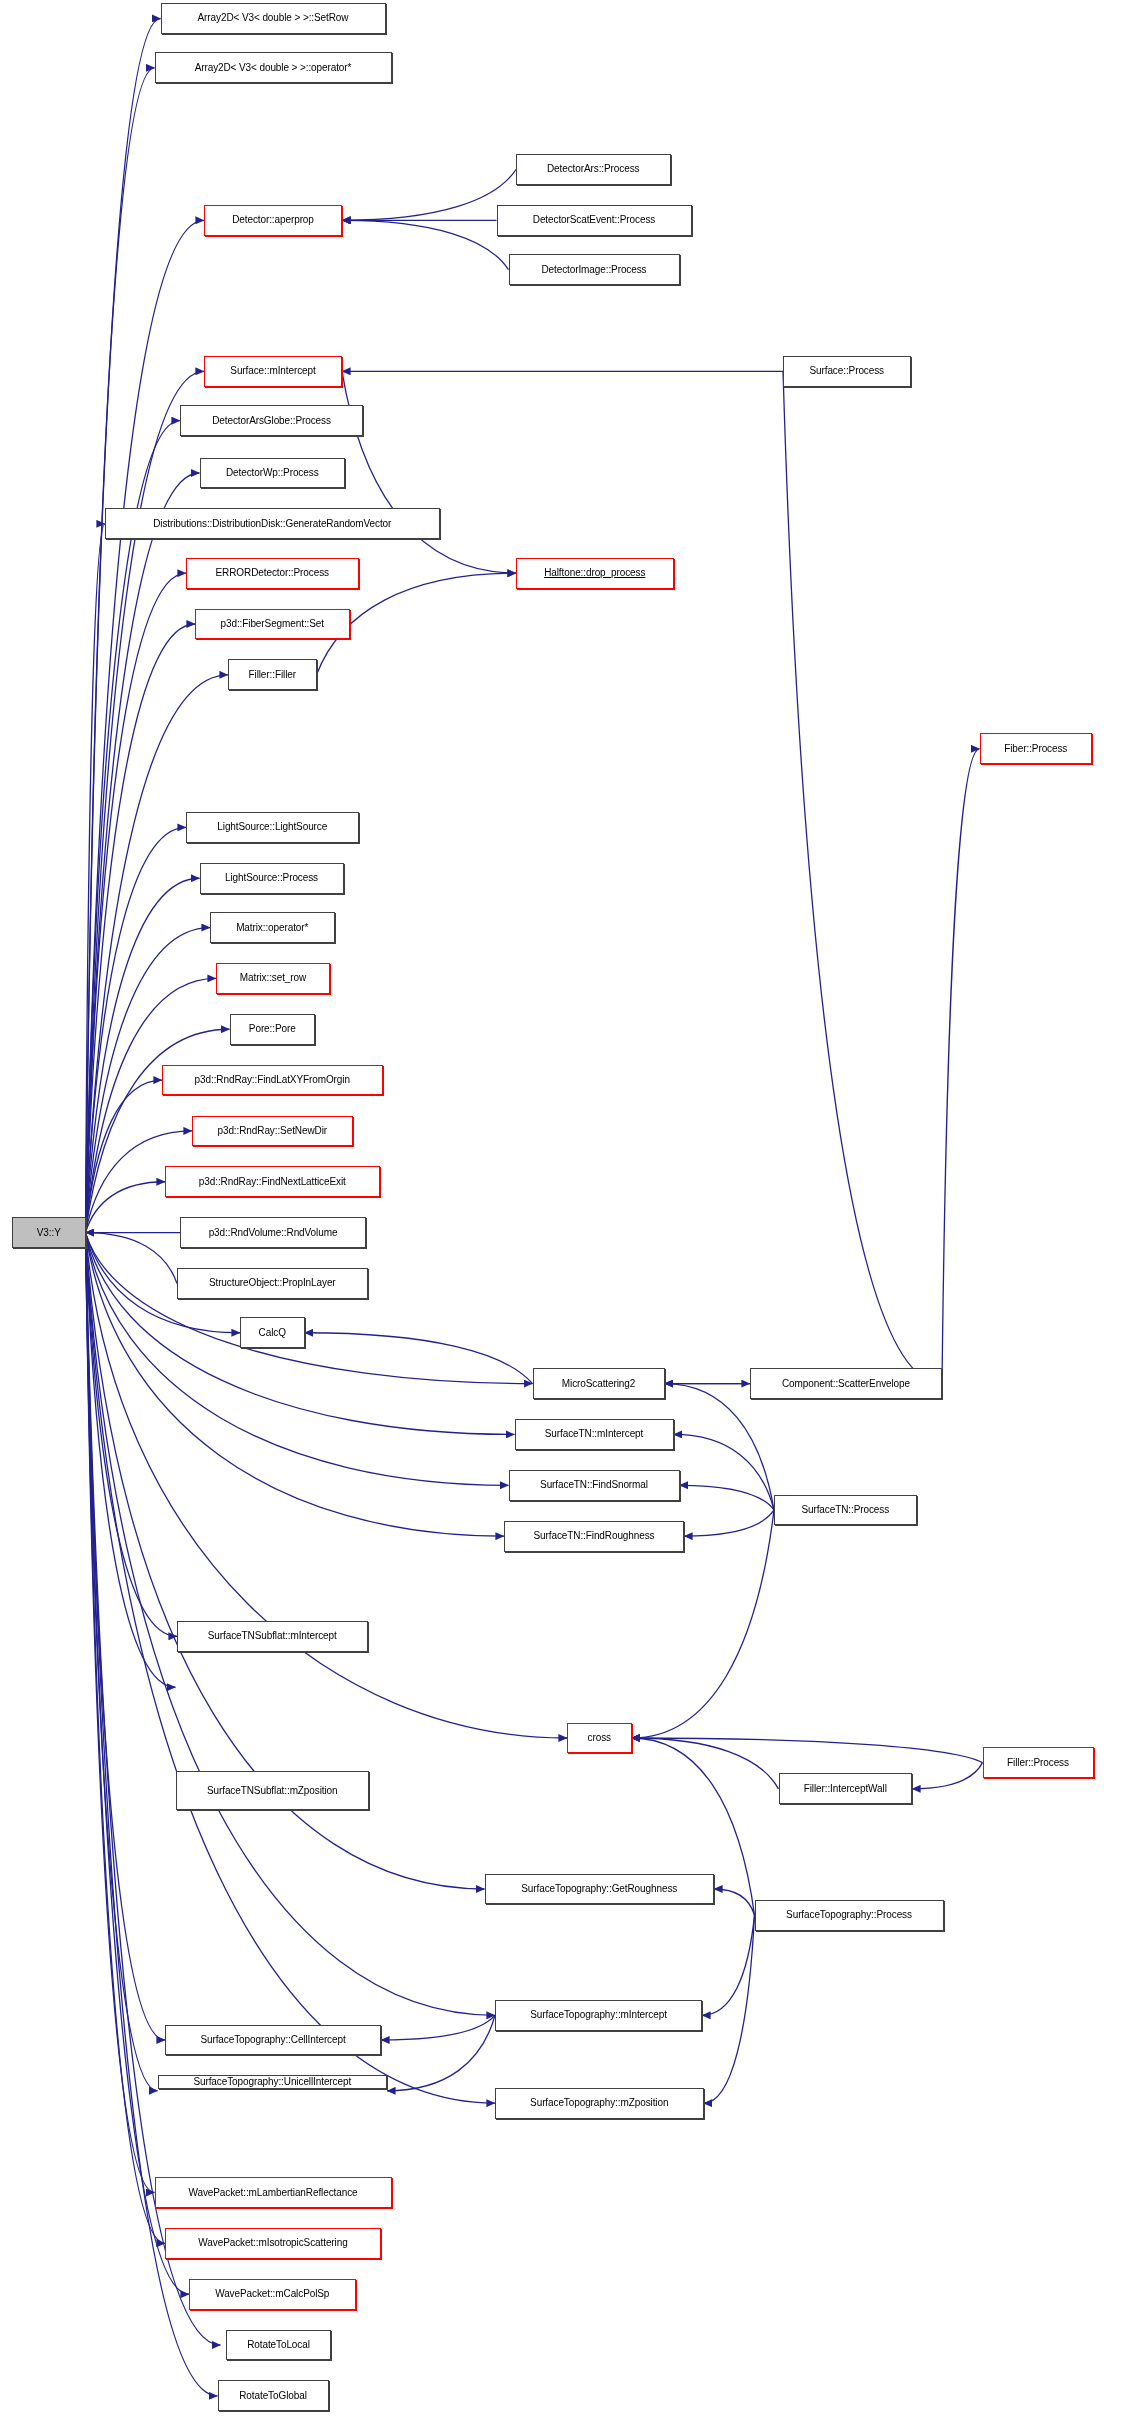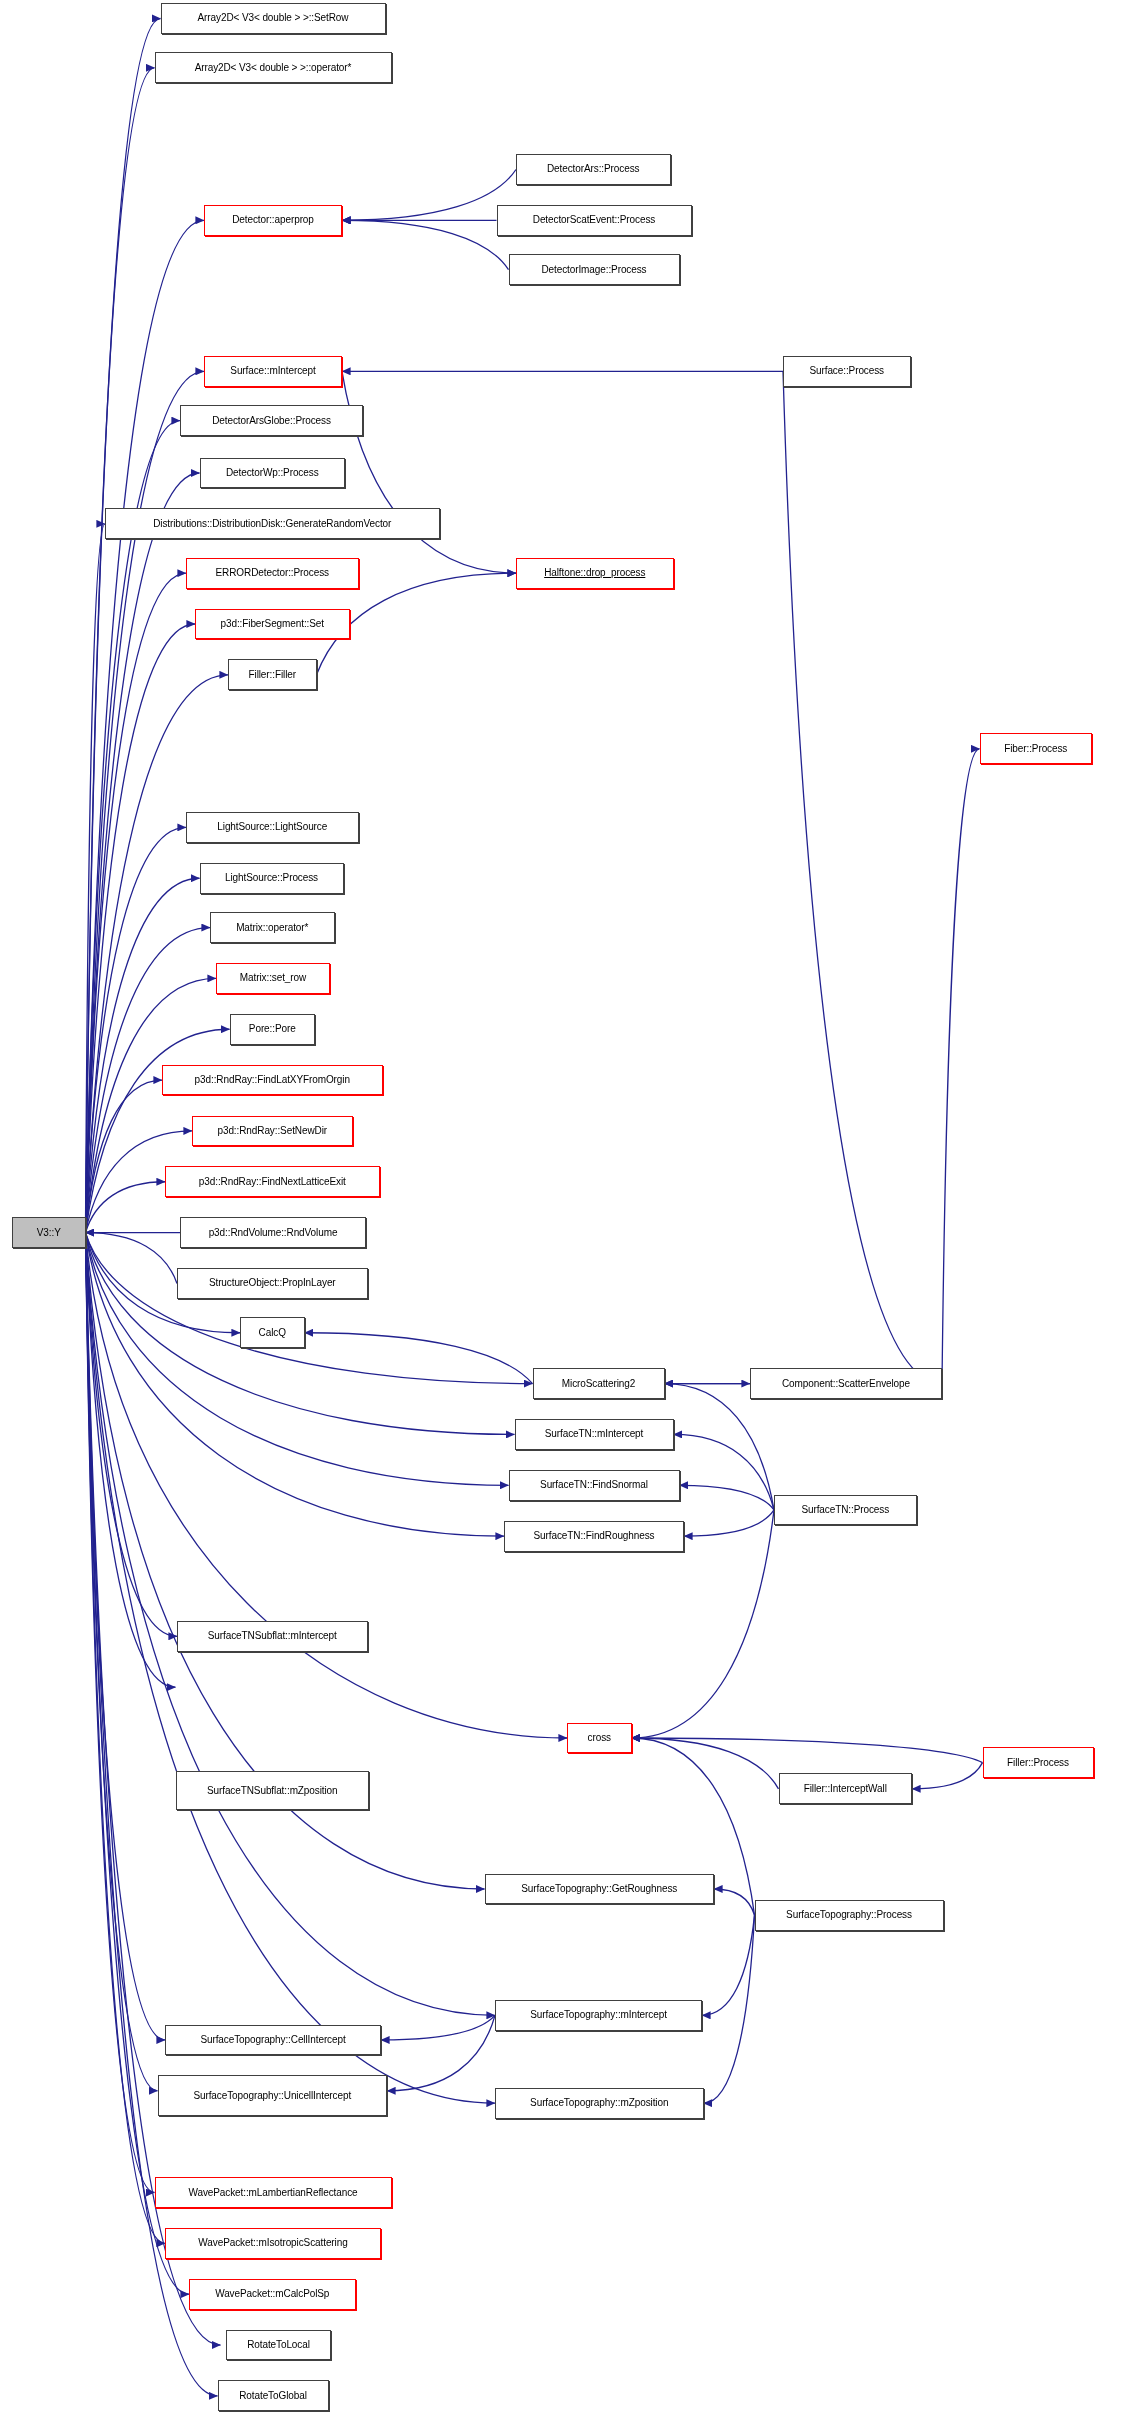--- a/index.html
+++ b/index.html
@@ -242,21 +242,21 @@
       </div>
       <div class="node" style="left: 754.5px; top: 1899.76px; width: 189px; height: 30.8153px;">
         <span>SurfaceTopography::Process</span>
       </div>
       <div class="node" style="left: 495px; top: 1999.91px; width: 207px; height: 30.8153px;">
         <span>SurfaceTopography::mIntercept</span>
       </div>
       <div class="node" style="left: 165px; top: 2024.56px; width: 216px; height: 30.8153px;">
         <span>SurfaceTopography::CellIntercept</span>
       </div>
-      <div class="node" style="left: 157.5px; top: 2075.41px; width: 229.5px; height: 41px;">
+      <div class="node" style="left: 157.5px; top: 2075.41px; width: 229.5px; height: 14px;">
         <span>SurfaceTopography::UnicellIntercept</span>
       </div>
       <div class="node" style="left: 495px; top: 2087.74px; width: 208.5px; height: 30.8153px;">
         <span>SurfaceTopography::mZposition</span>
       </div>
       <div class="node red" style="left: 154.5px; top: 2177.1px; width: 237px; height: 30.8153px;">
         <span>WavePacket::mLambertianReflectance</span>
       </div>
       <div class="node red" style="left: 165px; top: 2227.95px; width: 216px; height: 30.8153px;">
         <span>WavePacket::mIsotropicScattering</span>

